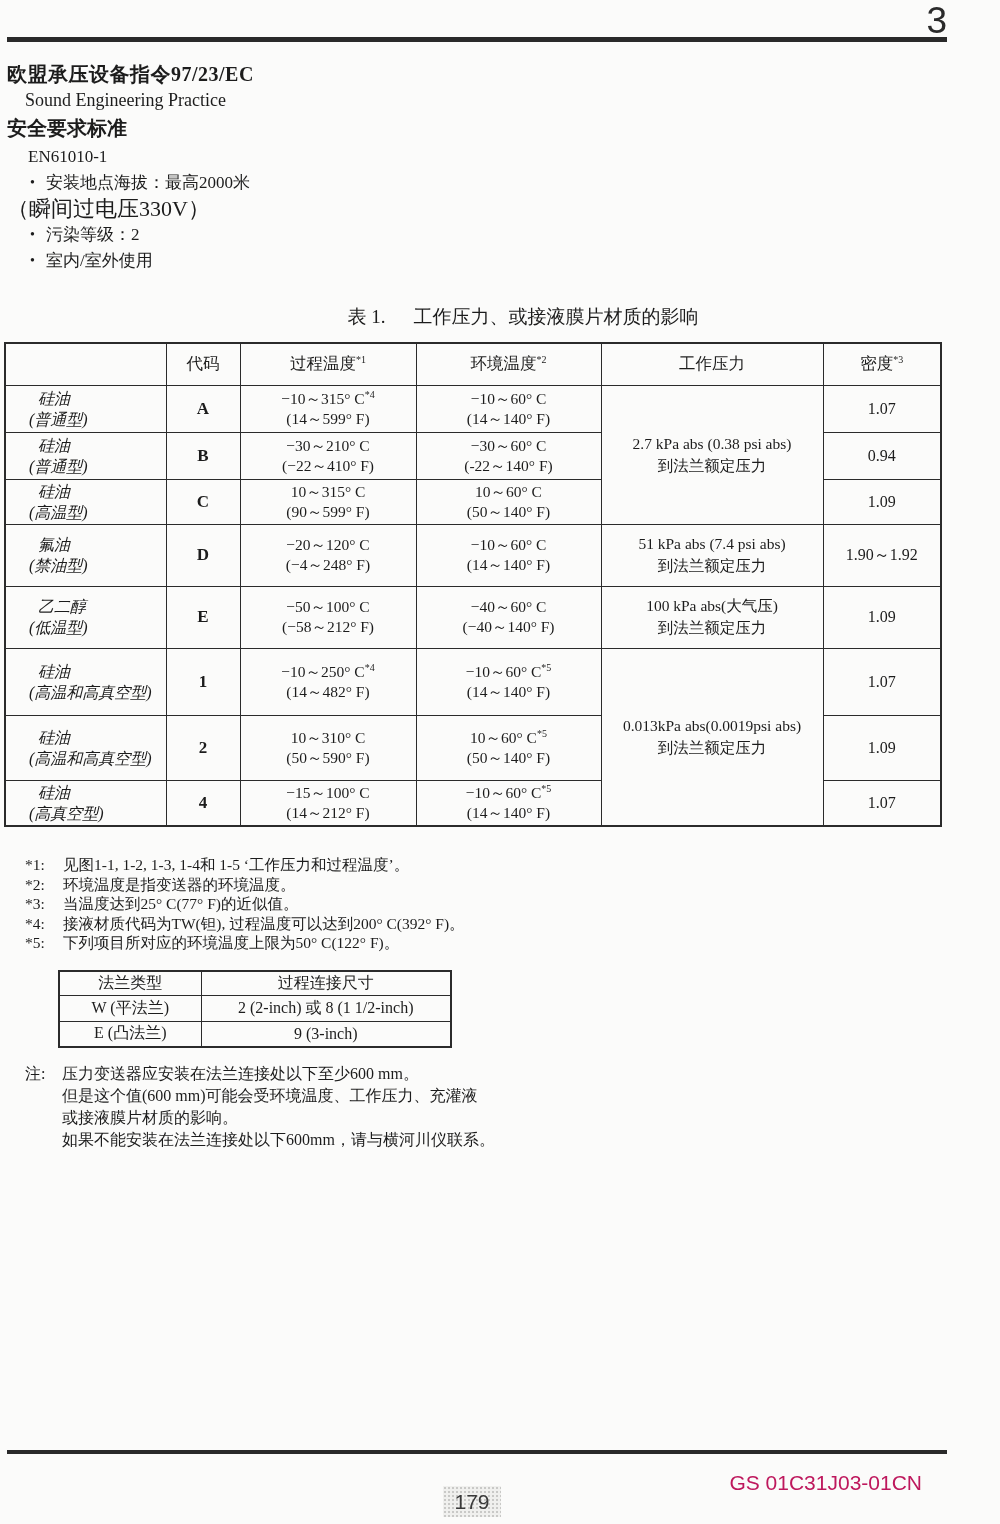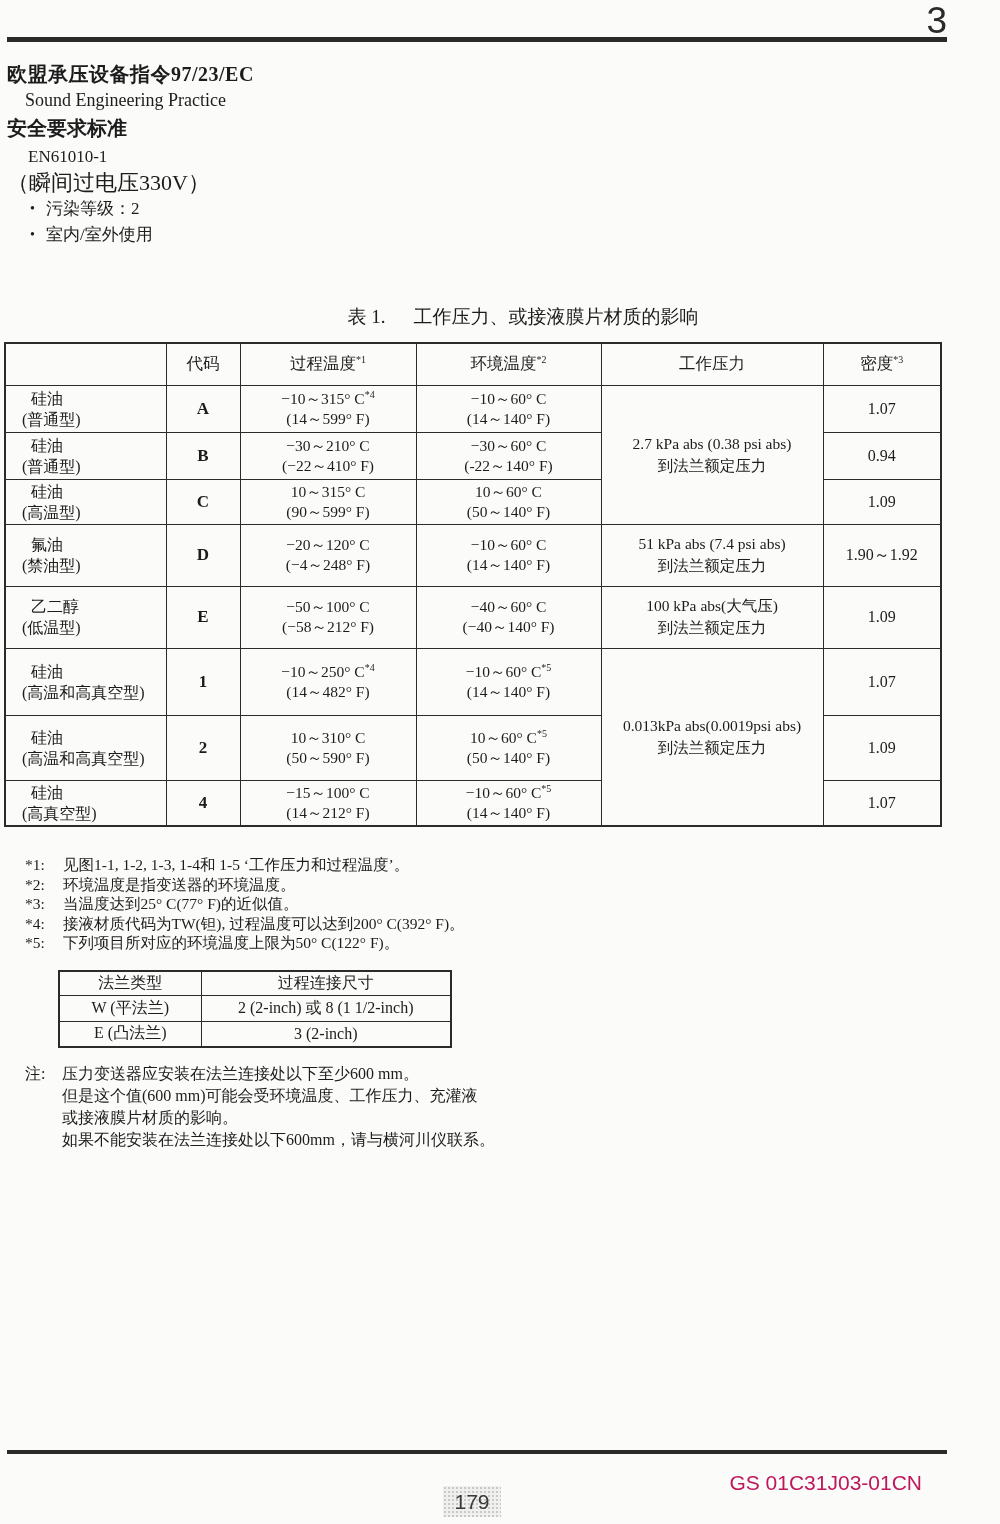--- a/index.html
+++ b/index.html
@@ -21,21 +21,21 @@
   .bullet-line { font-size:17px; line-height:26px; padding-left:23px; }
   .bullet-line .bullet { display:inline-block; width:16px; font-size:14px; vertical-align:1px; }
   .paren-line { font-size:22px; line-height:26px; padding-left:0; }
   
   .table-title { position:absolute; left:7px; top:304px; width:936px; text-align:center; font-size:19px; transform:translateX(48px); }
   .table-title .lbl { margin-right:28px; }
   
   table.main { position:absolute; left:4px; top:342px; width:936px; border-collapse:collapse; table-layout:fixed; border:2.5px solid #2b2b2b; }
   table.main td { border:1.4px solid #2b2b2b; text-align:center; vertical-align:middle; font-size:15.5px; line-height:20px; padding:1px 2px; overflow:hidden; }
   table.main td.hdr { font-size:16.5px; }
-  table.main td.mat { text-align:left; padding-left:16px; font-size:16px; line-height:21px; }
+  table.main td.mat { text-align:left; padding-left:23px; font-size:16px; line-height:21px;font-style:italic; }
   table.main td.mat .l1 { padding-left:9px; }
   table.main td.code { font-weight:bold; font-size:17px; font-family:"Liberation Serif",serif; }
   table.main td.den { font-size:16px; }
   table.main td.press { font-size:15.5px; line-height:22px; }
   sup { font-size:10px; line-height:0; }
   tr.rh  { height:42px; } tr.ra { height:47px; } tr.rb { height:47px; }
   tr.rc  { height:45px; } tr.rd { height:62px; } tr.re { height:62px; }
   tr.rr1 { height:67px; } tr.rr2 { height:65px; } tr.rr4 { height:46px; }
   
   .footnotes { position:absolute; left:25px; top:855px; font-size:15.5px; }
@@ -63,20 +63,21 @@
 <div class="page">
 
   <div class="top-number">3</div>
   <div class="top-rule"></div>
 
   <div class="header-block">
     <div class="t1">欧盟承压设备指令97/23/EC</div>
     <div class="t2">Sound Engineering Practice</div>
     <div class="t3">安全要求标准</div>
     <div class="t4">EN61010-1</div>
+    <div class="bullet-line"><span class="bullet">•</span><span>安装地点海拔：最高2000米</span></div>
     <div class="paren-line">（瞬间过电压330V）</div>
     <div class="bullet-line"><span class="bullet">•</span><span>污染等级：2</span></div>
     <div class="bullet-line"><span class="bullet">•</span><span>室内/室外使用</span></div>
   </div>
 
   <div class="table-title">
     <span class="lbl">表 1.</span><span>工作压力、或接液膜片材质的影响</span>
   </div>
 
   <table class="main">
@@ -284,21 +285,21 @@
       <tr class="fh">
         <td>法兰类型</td>
         <td>过程连接尺寸</td>
       </tr>
       <tr class="fr">
         <td>W (平法兰)</td>
         <td>2 (2-inch) 或 8 (1 1/2-inch)</td>
       </tr>
       <tr class="fr">
         <td>E (凸法兰)</td>
-        <td>3 (2-inch)</td>
+        <td>9 (3-inch)</td>
       </tr>
     </tbody>
   </table>
 
   <div class="note">
     <div class="note-marker">注:</div>
     <div class="note-lines">
       <div>压力变送器应安装在法兰连接处以下至少600 mm。</div>
       <div>但是这个值(600 mm)可能会受环境温度、工作压力、充灌液</div>
       <div>或接液膜片材质的影响。</div>

